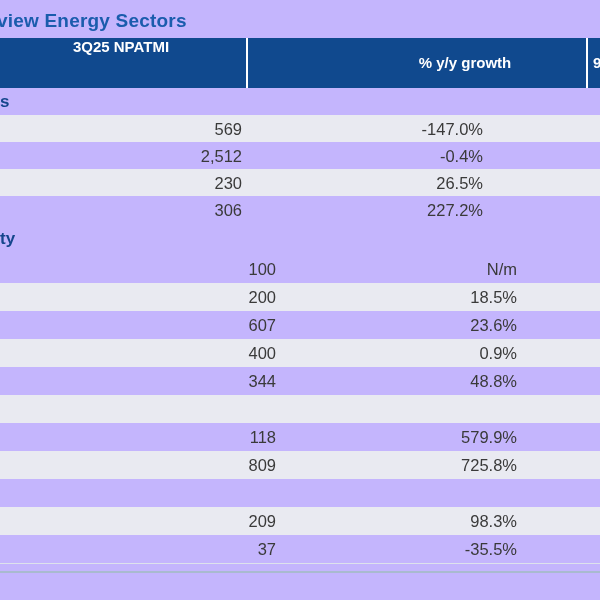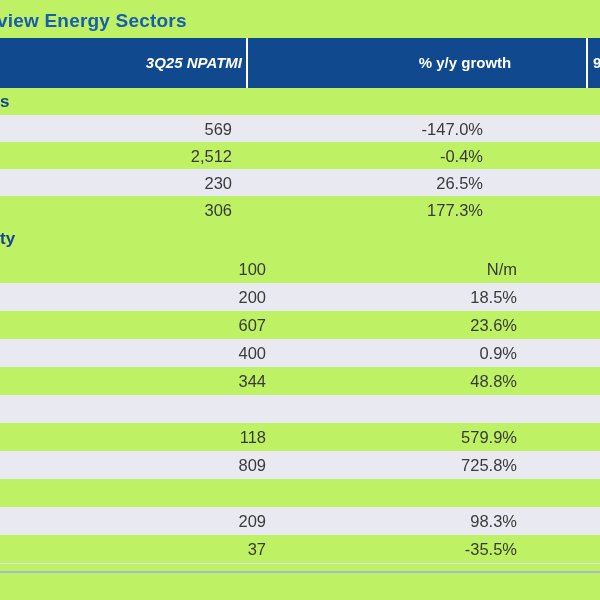--- a/index.html
+++ b/index.html
@@ -1,38 +1,38 @@
 <!DOCTYPE html>
 <html><head>
 <meta charset="utf-8">
 <style>
   html,body{margin:0;padding:0;background:#fff;}
-  .wrap{position:relative;width:600px;height:600px;background:#bef264;overflow:hidden;
+  .wrap{position:relative;width:600px;height:600px;background:#c4b5fd;overflow:hidden;
         font-family:"Liberation Sans",sans-serif;}
   .title{position:absolute;left:-3px;top:10px;font-size:19px;font-weight:bold;
          color:#1A5CAD;white-space:nowrap;letter-spacing:0.2px;}
   .thead{position:absolute;left:0;top:38px;width:600px;height:50px;background:#10498E;}
   .th1{position:absolute;left:0;top:0;width:242px;height:50px;color:#fff;font-weight:bold;
-       font-size:15px;text-align:right;display:flex;flex-direction:column;justify-content:center;
-       line-height:18px;font-style:italic;}
+       font-size:15px;text-align:right;display:flex;flex-direction:row;justify-content:center;
+       line-height:18px;}
   .th2{position:absolute;left:248px;top:0;width:338px;height:50px;line-height:50px;
        text-align:center;color:#fff;font-weight:bold;font-size:15px;padding-left:48px;}
   .th3{position:absolute;left:593px;top:0;width:20px;height:50px;line-height:50px;
        color:#fff;font-weight:bold;font-size:15px;}
   .sep{position:absolute;top:0;width:2px;height:50px;background:#ffffff;}
   .sep1{left:246px;} .sep2{left:586px;}
   .tbody{position:absolute;left:0;top:88px;width:600px;}
   .row{position:relative;width:600px;}
   .h27{height:27px;} .h32{height:32px;} .h28{height:28px;padding-left:34px;}
   .light{background:#E9EAF1;}
   .sector{position:absolute;left:0;top:0;height:100%;display:flex;align-items:center;
           font-weight:bold;color:#15468C;font-size:17px;}
   .q,.yoy{position:absolute;top:50%;transform:translateY(-50%);white-space:nowrap;
           font-size:16.5px;color:#3A3A3A;}
-  .q{right:368px;}   
+  .q{right:358px;}   
   .yoy{right:117px;} 
   .edge-line{position:absolute;left:0;top:563px;width:600px;height:1px;background:#DDE2EC;}
   .bottom-rule{position:absolute;left:0;top:571px;width:600px;height:2px;background:#A9BACF;}
 </style>
 </head>
 <body>
 
 <div class="wrap">
 
   <div class="title">view Energy Sectors</div>
@@ -60,21 +60,21 @@
     <div class="row h27">
       <span class="q">2,512</span>
       <span class="yoy">-0.4%</span>
     </div>
     <div class="row h27 light">
       <span class="q">230</span>
       <span class="yoy">26.5%</span>
     </div>
     <div class="row h27">
       <span class="q">306</span>
-      <span class="yoy">177.3%</span>
+      <span class="yoy">227.2%</span>
     </div>
 
     <div class="row h32">
       <span class="sector">ty</span>
     </div>
 
     <div class="row h28">
       <span class="q">100</span>
       <span class="yoy">N/m</span>
     </div>

